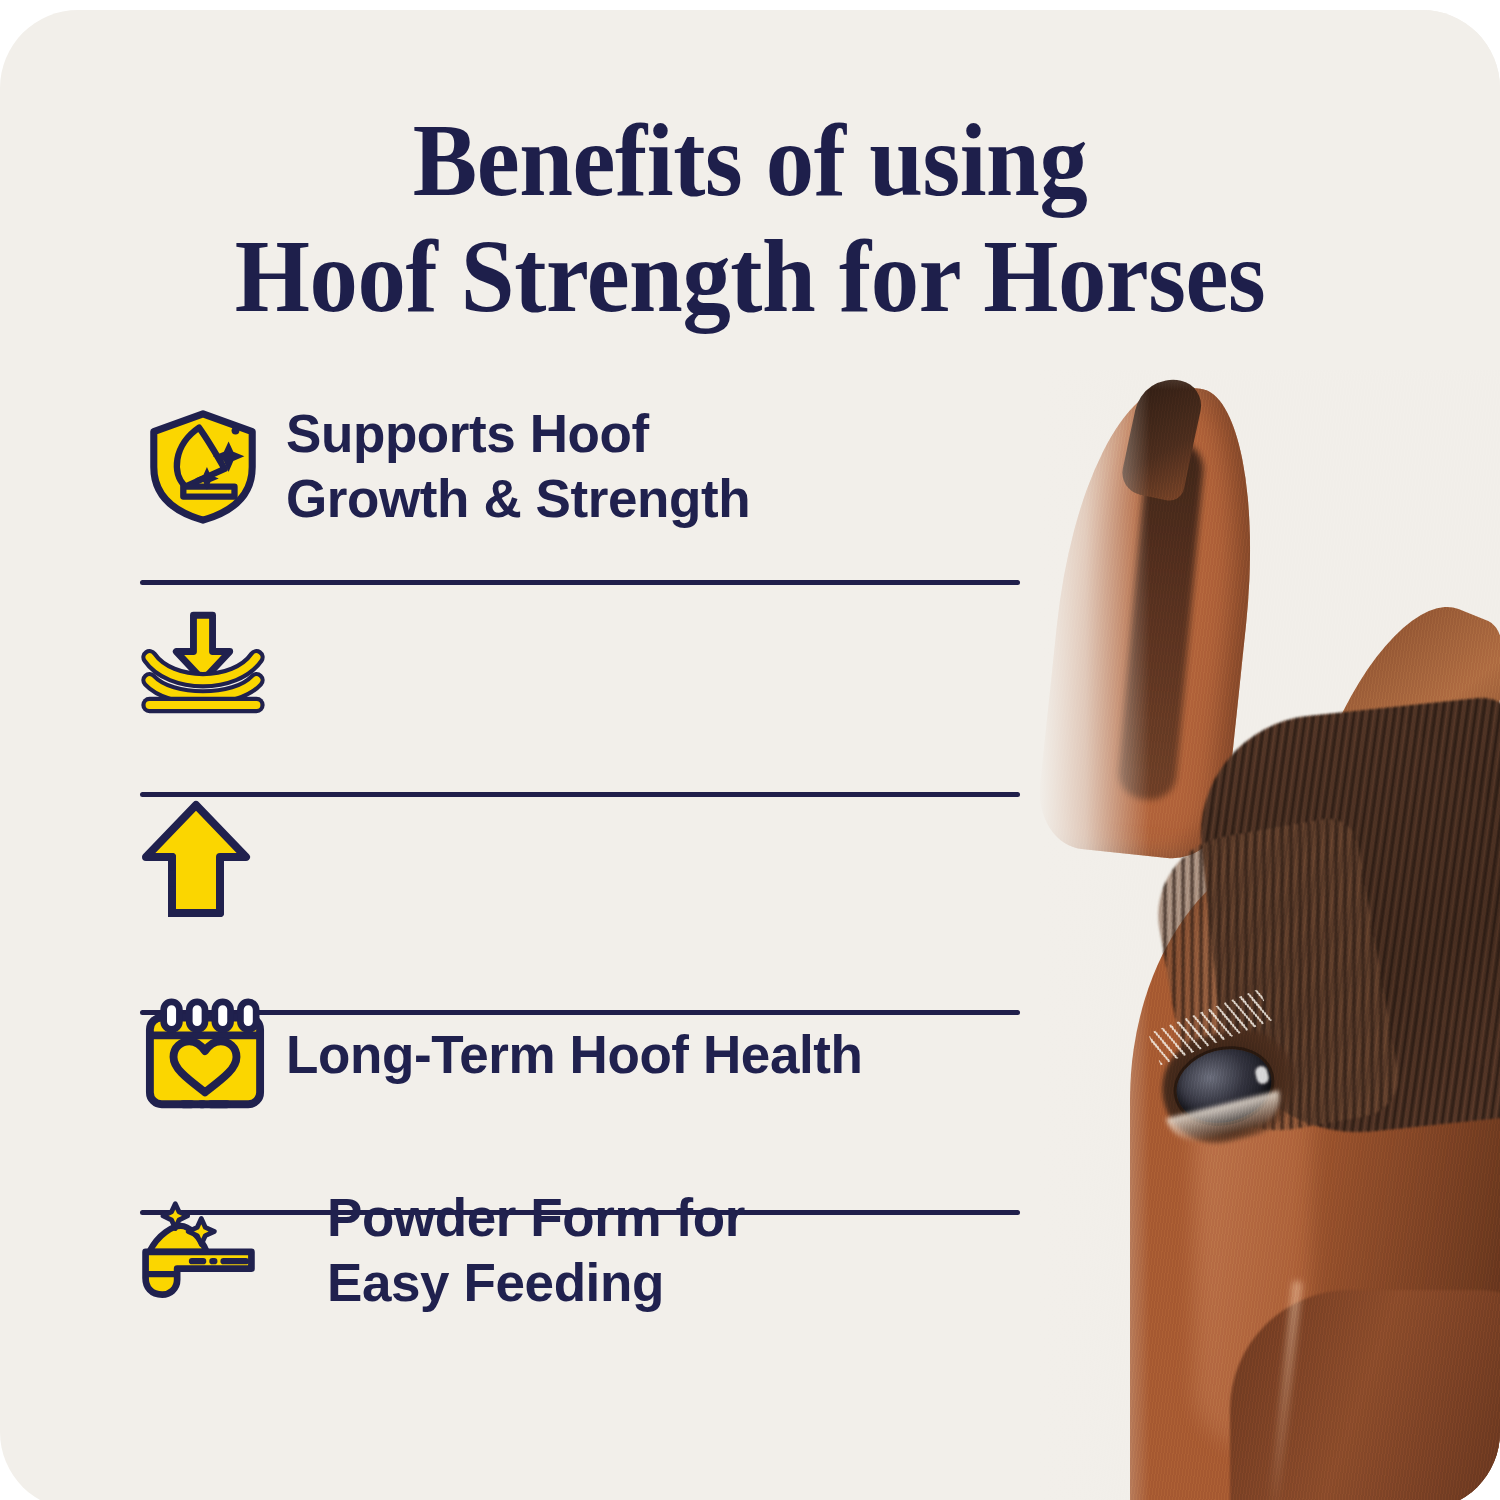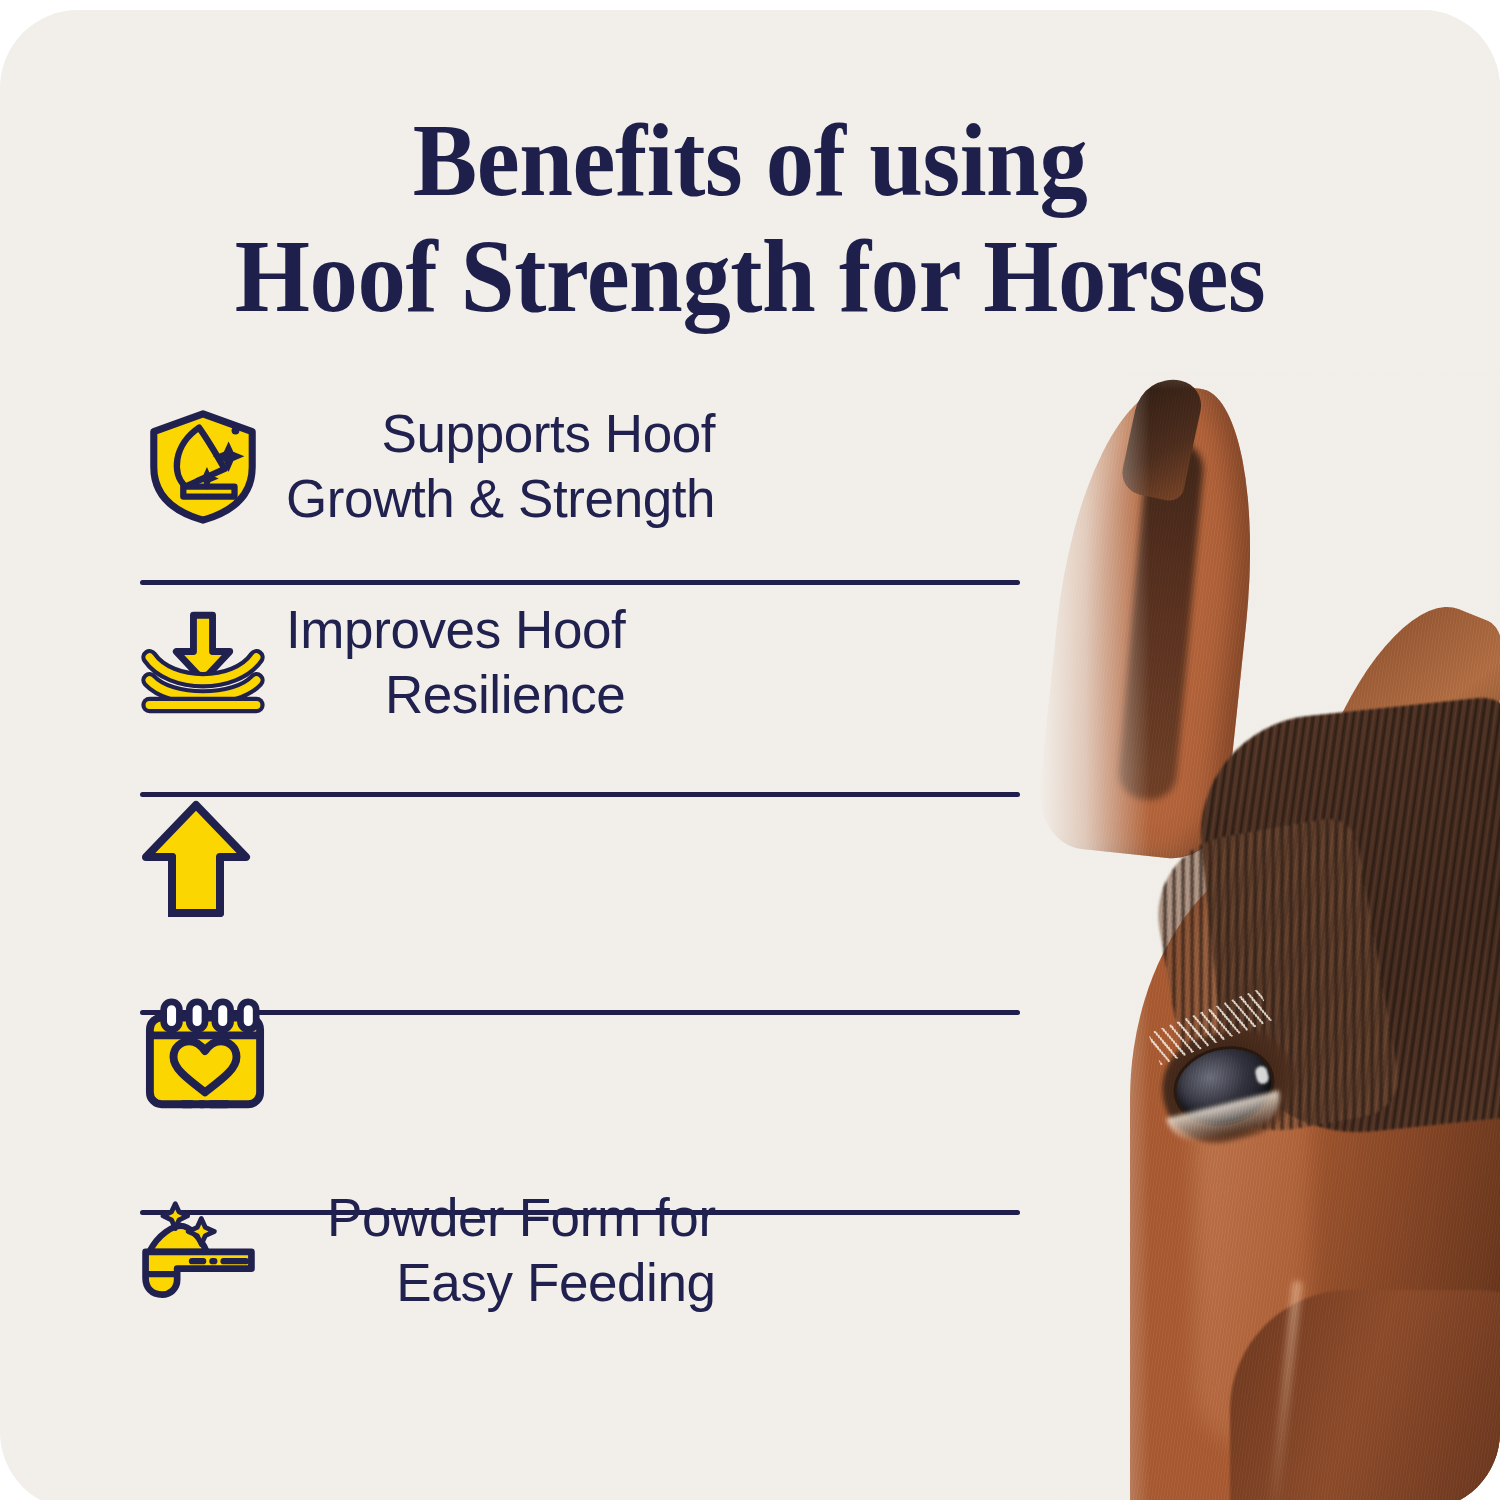--- a/index.html
+++ b/index.html
@@ -41,26 +41,25 @@
     padding-left:140px;
   }
   .icon-slot {
     width:130px; flex:0 0 130px;
     display:flex; align-items:center; justify-content:flex-start;
   }
   .icon-slot svg { display:block; }
   .row-label {
     color:#20214E;
     font-size:53px;
-    font-weight:400;
+    font-weight:700;
     line-height:1.22;
     letter-spacing:-0.4px;
     padding-left:16px;
     white-space:pre-line;
-    text-align:right;
   }
   .divider {
     position:absolute; left:140px; width:880px; height:5px;
     background:#201F4B; border-radius:4px;
   }
 
   
   #horse {
     position:absolute; right:0; top:0; width:520px; height:1500px;
     overflow:hidden;
@@ -274,22 +273,20 @@
         <svg width="126" height="112" viewBox="0 0 66 58">
           <path d="M28 4 h10 v19 h9 L33 38 L19 23 h9 Z" fill="#FBD600" stroke="#20214E" stroke-width="3.6" stroke-linejoin="round"></path>
           <path d="M5 26 C16 42 50 42 61 26" fill="none" stroke="#20214E" stroke-width="8.6" stroke-linecap="round"></path>
           <path d="M5 26 C16 42 50 42 61 26" fill="none" stroke="#FBD600" stroke-width="4.2" stroke-linecap="round"></path>
           <path d="M5 38 C16 50 50 50 61 38" fill="none" stroke="#20214E" stroke-width="8.6" stroke-linecap="round"></path>
           <path d="M5 38 C16 50 50 50 61 38" fill="none" stroke="#FBD600" stroke-width="4.2" stroke-linecap="round"></path>
           <path d="M5 51 H61" fill="none" stroke="#20214E" stroke-width="8.6" stroke-linecap="round"></path>
           <path d="M5 51 H61" fill="none" stroke="#FBD600" stroke-width="4.2" stroke-linecap="round"></path>
         </svg>
       </div>
-      <div class="row-label">Improves Hoof
-Resilience</div>
     </div>
     <div class="divider" style="top:400px;"></div>
 
     <div class="row" style="margin-top:46px;">
       <div class="icon-slot">
         <svg width="112" height="126" viewBox="0 0 56 62">
           <path d="M28 4 L53 30 H40 V58 H16 V30 H3 Z" fill="#FBD600" stroke="#20214E" stroke-width="4" stroke-linejoin="round" stroke-dasharray="120 0"></path>
           <path d="M16 30 v5 M16 41 v2 M16 49 v9 H40" fill="none" stroke="#20214E" stroke-width="4" stroke-linecap="round"></path>
         </svg>
       </div>
@@ -304,20 +301,21 @@
           <g fill="#FFFFFF" stroke="#20214E" stroke-width="3.4">
             <rect x="12" y="4" width="8" height="14" rx="4"></rect>
             <rect x="25" y="4" width="8" height="14" rx="4"></rect>
             <rect x="38" y="4" width="8" height="14" rx="4"></rect>
             <rect x="51" y="4" width="8" height="14" rx="4"></rect>
           </g>
           <path d="M33 50 C24 43 17 38 17 32 c0-5 4-8 8-8 c3 0 6 2 8 5 c2-3 5-5 8-5 c4 0 8 3 8 8 c0 6-7 11-16 18 Z" fill="#FBD600" stroke="#20214E" stroke-width="4" stroke-linejoin="round"></path>
           <path d="M22 56 h4 M31 56 h1 M36 56 h8" stroke="#20214E" stroke-width="4" stroke-linecap="round"></path>
         </svg>
       </div>
+      <div class="row-label">Long-Term Hoof Health</div>
     </div>
     <div class="divider" style="top:818px;"></div>
 
     <div class="row" style="margin-top:46px;gap:41px;">
       <div class="icon-slot">
         <svg width="140" height="110" viewBox="0 0 70 55">
           <path d="M5 28 C10 18 18 14 22 14 C26 14 32 19 36 28 Z" fill="#FBD600" stroke="#20214E" stroke-width="3.4" stroke-linejoin="round"></path>
           <path d="M3 28 H60 v9 H20 v6 c0 5-4 8-8 8 C6 51 3 47 3 42 Z" fill="#FBD600" stroke="#20214E" stroke-width="3.6" stroke-linejoin="round"></path>
           <path d="M3 40 H20" stroke="#20214E" stroke-width="3.4"></path>
           <path d="M28 33 h6 M39 33 h1 M45 33 h12" stroke="#20214E" stroke-width="3.4" stroke-linecap="round"></path>

